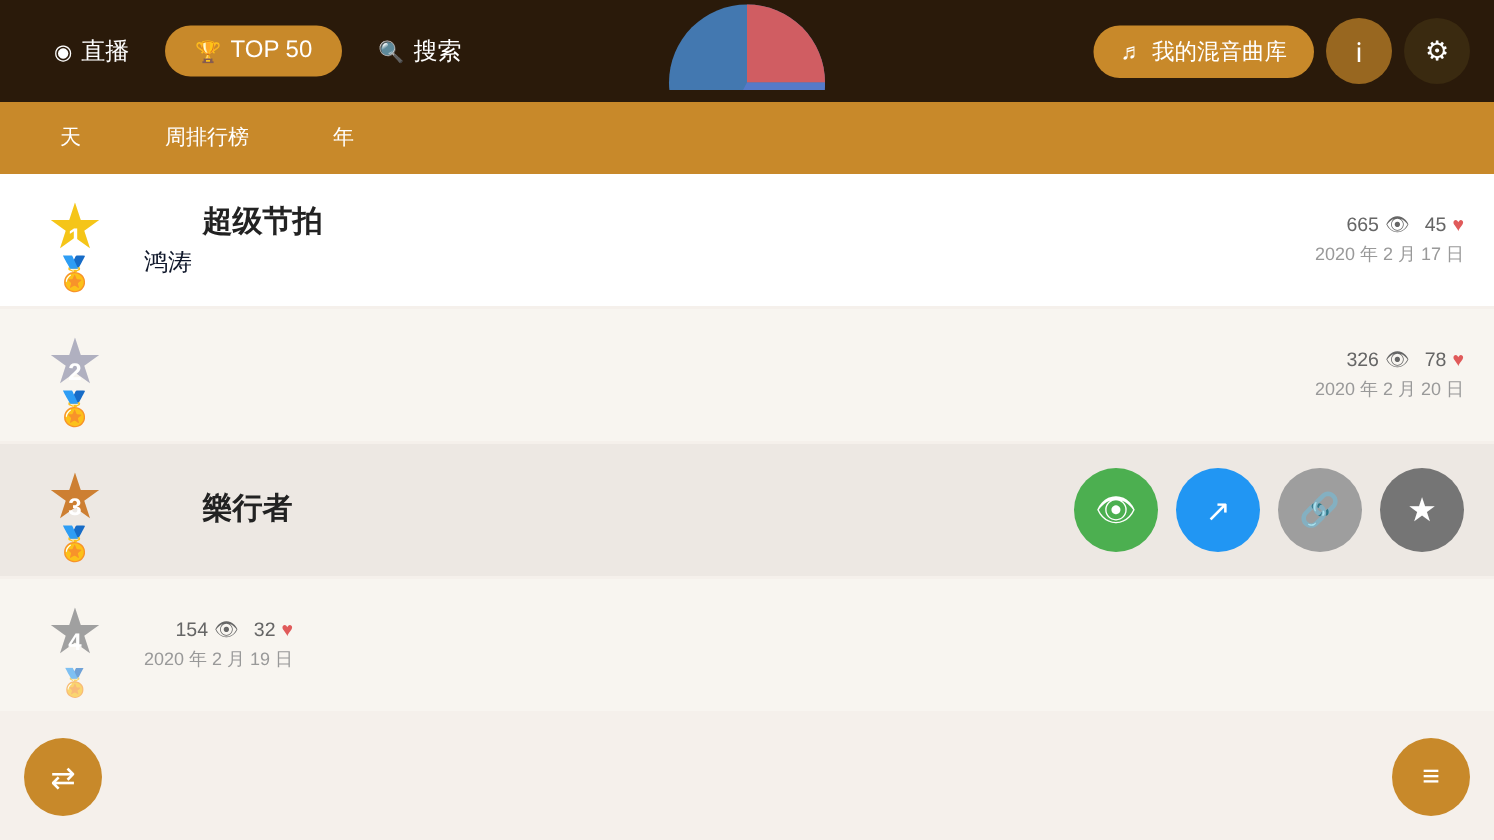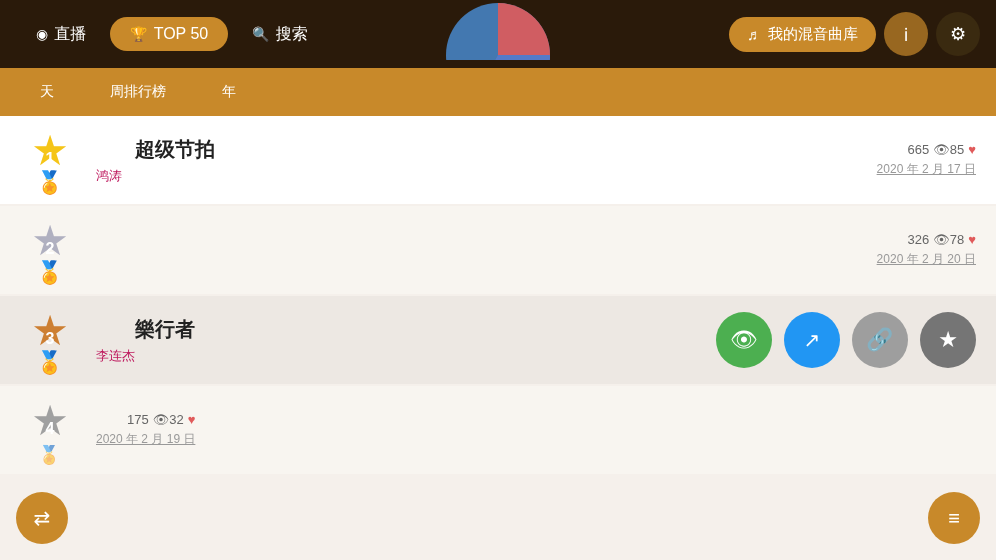--- a/index.html
+++ b/index.html
@@ -196,45 +196,44 @@
       flex: 1;
     }
     .rank-title {
       font-size: 20px;
       font-weight: bold;
       color: #222;
       margin-bottom: 4px;
       margin-left: 39px;
     }
     .rank-artist {
-      font-size: 13px;
-      color: #be185d;
+      font-size: 16px;
+      color: #0f172a;
     }
 
     .rank-stats {
       text-align: right;
       color: #666;
       font-size: 13px;
     }
     .rank-stats .stats-row {
       display: flex;
       align-items: center;
       justify-content: flex-end;
-      gap: 0;
+      gap: 10px;
       margin-bottom: 4px;
     }
     .stat-item {
       display: flex;
       align-items: center;
       gap: 4px;
     }
     .rank-date {
       font-size: 12px;
       color: #999;
-      text-decoration: underline;
     }
 
     
     .action-buttons {
       display: flex;
       gap: 12px;
       align-items: center;
       margin-left: 16px;
     }
     .action-btn {
@@ -368,21 +367,21 @@
         <div class="rank-title">超级节拍</div>
         <div class="rank-artist">鸿涛</div>
       </div>
       <div class="rank-stats">
         <div class="stats-row">
           <span class="stat-item">
             <span>665</span>
             <span>👁</span>
           </span>
           <span class="stat-item">
-            <span>85</span>
+            <span>45</span>
             <span style="color:#e05a5a;">♥</span>
           </span>
         </div>
         <div class="rank-date">2020 年 2 月 17 日</div>
       </div>
     </div>
 
     <div class="rank-item">
       <div class="rank-badge">
         <span class="star-shape star-silver">★</span>
@@ -407,21 +406,20 @@
     </div>
 
     <div class="rank-item expanded">
       <div class="rank-badge">
         <span class="star-shape star-bronze">★</span>
         <span class="rank-number">3</span>
         <span class="laurel">🏅</span>
       </div>
       <div class="rank-info">
         <div class="rank-title">樂行者</div>
-        <div class="rank-artist">李连杰</div>
       </div>
 
       <div class="action-buttons">
         <button class="action-btn green">
           <span>👁</span>
         </button>
         <button class="action-btn blue">
           <span style="font-size:20px;">↗</span>
         </button>
         <button class="action-btn gray">
@@ -435,21 +433,21 @@
 
     <div class="rank-item">
       <div class="rank-badge">
         <span class="star-shape star-plain">★</span>
         <span class="rank-number">4</span>
         <span class="laurel" style="font-size:18px;opacity:0.6;">🏅</span>
       </div>
       <div class="rank-stats">
         <div class="stats-row">
           <span class="stat-item">
-            <span>175</span>
+            <span>154</span>
             <span>👁</span>
           </span>
           <span class="stat-item">
             <span>32</span>
             <span style="color:#e05a5a;">♥</span>
           </span>
         </div>
         <div class="rank-date">2020 年 2 月 19 日</div>
       </div>
     </div>

